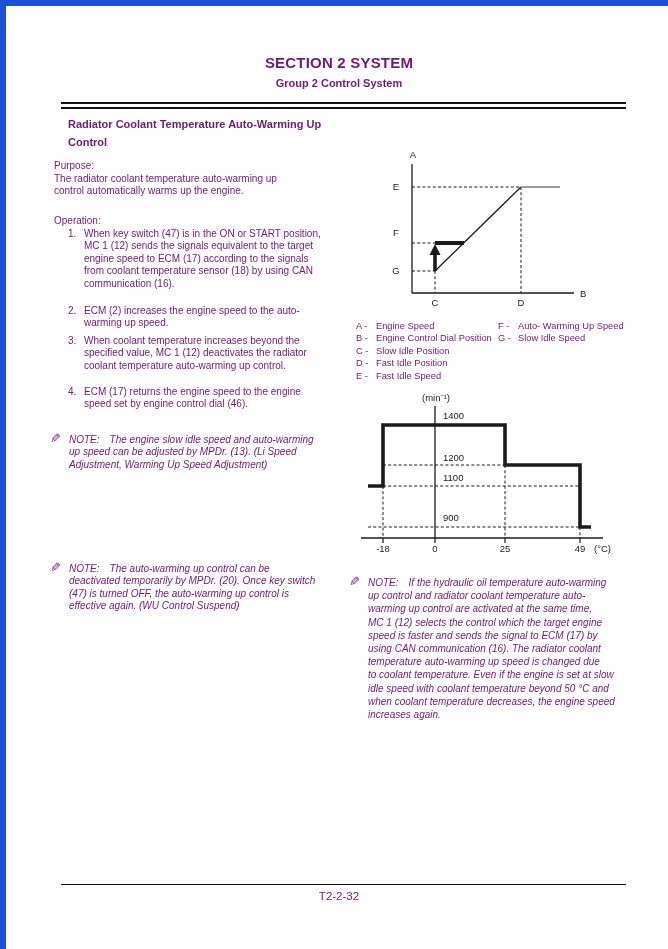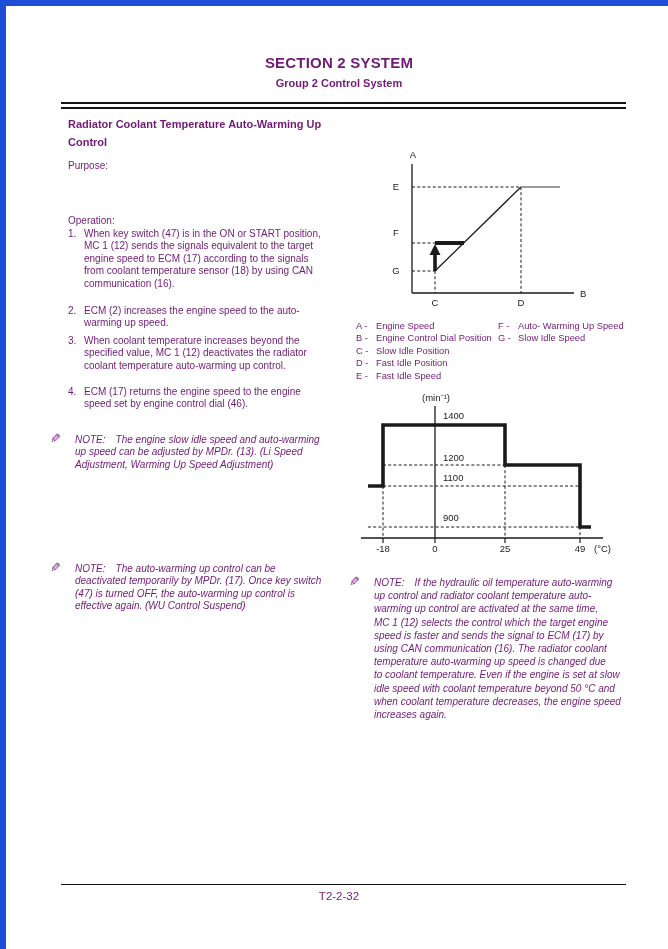--- a/index.html
+++ b/index.html
@@ -16,28 +16,28 @@
   .abs{position:absolute;}
   .centered{left:0;width:666px;text-align:center;}
   .sec-title{top:48px;font-size:15px;font-weight:bold;letter-spacing:.2px;}
   .grp-title{top:71px;font-size:11px;font-weight:bold;}
   .double-rule{top:96px;left:55px;width:565px;height:3px;
     border-top:2px solid #141414;border-bottom:2px solid #141414;}
   .topic-heading{left:62px;top:109px;width:300px;font-size:11px;font-weight:bold;
     line-height:18px;white-space:pre-line;}
   .body-txt{font-size:10px;line-height:12.4px;}
   .pre{white-space:pre-line;}
-  .plabel{left:48px;font-weight:normal;margin-left:14px;}
+  .plabel{left:48px;font-weight:normal;}
   .oplist-item{left:62px;width:292px;display:flex;}
   .oplist-item .num{flex:0 0 16px;}
   .oplist-item .itxt{flex:1;white-space:pre-line;}
   .note{left:46px;width:302px;font-style:italic;}
   .note .note-icon{position:absolute;left:-2px;top:-1px;font-size:13px;font-style:normal;
     transform:scaleX(-1);display:inline-block;}
-  .note .note-body{margin-left:23px;}
+  .note .note-body{margin-left:17px;}
   .note .note-label{margin-right:10px;font-style:italic;}
   .important{left:48px;width:296px;font-weight:bold;padding-left:15px;text-indent:-15px;}
   .important .imp-label{margin-right:8px;}
   .legend-col{font-size:9.3px;line-height:12.4px;}
   .legend-row{display:flex;}
   .legend-key{flex:0 0 20px;}
   .legend-label{flex:1;}
   svg{display:block;}
   svg text{font-family:"Liberation Sans",sans-serif;font-size:9.5px;fill:#1b1b1b;}
   .footer-rule{top:878px;left:55px;width:565px;height:0;border-top:1.5px solid #141414;}
@@ -49,20 +49,22 @@
 <div class="page">
 
   <div class="abs centered sec-title">SECTION 2 SYSTEM</div>
   <div class="abs centered grp-title">Group 2 Control System</div>
   <div class="abs double-rule"></div>
 
   <div class="abs topic-heading">Radiator Coolant Temperature Auto-Warming Up
 Control</div>
 
   <div class="abs body-txt plabel" style="top:154px;">Purpose:</div>
+  <div class="abs body-txt pre" style="left:48px;top:167px;width:300px;">The radiator coolant temperature auto-warming up
+control automatically warms up the engine.</div>
 
   <div class="abs body-txt plabel" style="top:209px;">Operation:</div>
 
   <div class="abs body-txt oplist-item" style="top:222px;">
     <span class="num">1.</span>
     <div class="itxt">When key switch (47) is in the ON or START position,
 MC 1 (12) sends the signals equivalent to the target
 engine speed to ECM (17) according to the signals
 from coolant temperature sensor (18) by using CAN
 communication (16).</div>
@@ -88,21 +90,21 @@
     <span class="note-icon">✎</span>
     <div class="note-body"><span class="note-label">NOTE:</span><span class="pre">The engine slow idle speed and auto-warming
 up speed can be adjusted by MPDr. (13). (Li Speed
 Adjustment, Warming Up Speed Adjustment)</span></div>
   </div>
 
 
   <div class="abs body-txt note" style="top:557px;">
     <span class="note-icon">✎</span>
     <div class="note-body"><span class="note-label">NOTE:</span><span class="pre">The auto-warming up control can be
-deactivated temporarily by MPDr. (17). Once key switch
+deactivated temporarily by MPDr. (20). Once key switch
 (47) is turned OFF, the auto-warming up control is
 effective again. (WU Control Suspend)</span></div>
   </div>
 
   <svg class="abs" style="left:372px;top:136px;" width="232" height="172" viewBox="0 0 232 172">
 
     <line x1="34" y1="22" x2="34" y2="151" stroke="#1b1b1b" stroke-width="1.3"></line>
     <line x1="34" y1="151" x2="196" y2="151" stroke="#1b1b1b" stroke-width="1.3"></line>
 
     <line x1="34" y1="45" x2="143" y2="45" stroke="#1b1b1b" stroke-width="1" stroke-dasharray="3,2.2"></line>

